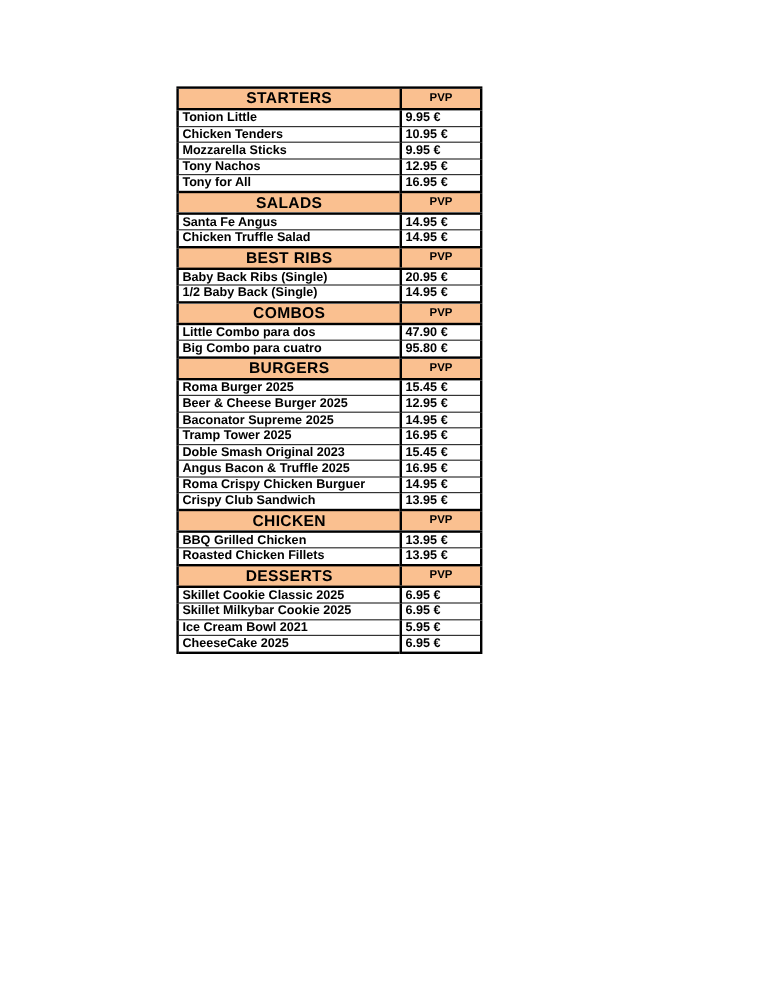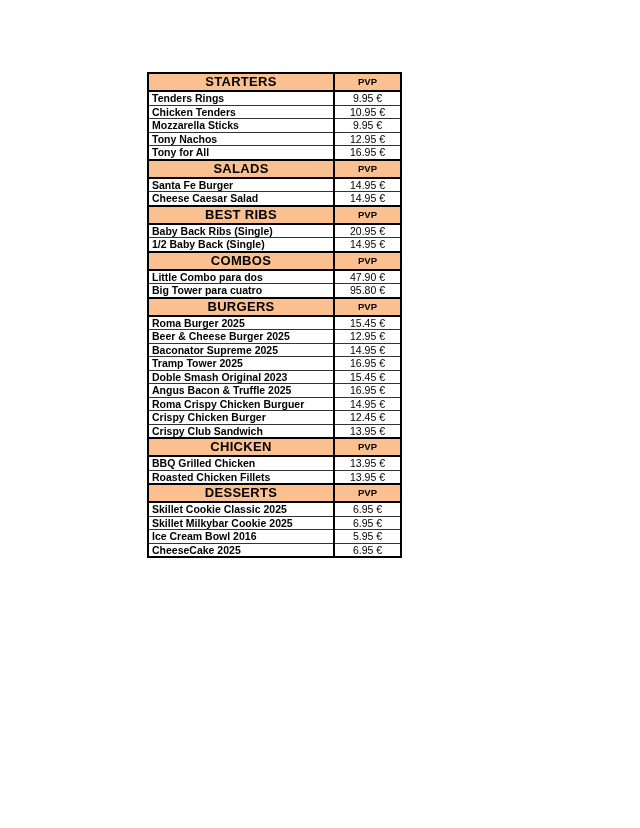--- a/index.html
+++ b/index.html
@@ -61,42 +61,42 @@
     line-height:12.5px;
     font-size:10.5px;
     background:#ffffff;
   }
   td.item-name{
     font-weight:bold;
     text-align:left;
     border-left:2px solid var(--border-dark);
   }
   td.item-price{
-    font-weight:normal;
-    text-align:center;
+    font-weight:bold;
+    text-align:left;
     border-left:2px solid var(--border-dark);
     border-right:2px solid var(--border-dark);
   }
 </style>
 </head>
 <body>
 
 <div class="sheet">
   <table class="menu-table">
     <colgroup>
       <col class="name-col">
       <col class="price-col">
     </colgroup>
     <tbody>
         <tr class="section-row">
           <td class="section-title">STARTERS</td>
           <td class="section-pvp">PVP</td>
         </tr>
         <tr class="item-row">
-          <td class="item-name">Tenders Rings</td>
+          <td class="item-name">Tonion Little</td>
           <td class="item-price">9.95 €</td>
         </tr>
         <tr class="item-row">
           <td class="item-name">Chicken Tenders</td>
           <td class="item-price">10.95 €</td>
         </tr>
         <tr class="item-row">
           <td class="item-name">Mozzarella Sticks</td>
           <td class="item-price">9.95 €</td>
         </tr>
@@ -106,25 +106,25 @@
         </tr>
         <tr class="item-row">
           <td class="item-name">Tony for All</td>
           <td class="item-price">16.95 €</td>
         </tr>
         <tr class="section-row">
           <td class="section-title">SALADS</td>
           <td class="section-pvp">PVP</td>
         </tr>
         <tr class="item-row">
-          <td class="item-name">Santa Fe Burger</td>
-          <td class="item-price">14.95 €</td>
-        </tr>
-        <tr class="item-row">
-          <td class="item-name">Cheese Caesar Salad</td>
+          <td class="item-name">Santa Fe Angus</td>
+          <td class="item-price">14.95 €</td>
+        </tr>
+        <tr class="item-row">
+          <td class="item-name">Chicken Truffle Salad</td>
           <td class="item-price">14.95 €</td>
         </tr>
         <tr class="section-row">
           <td class="section-title">BEST RIBS</td>
           <td class="section-pvp">PVP</td>
         </tr>
         <tr class="item-row">
           <td class="item-name">Baby Back Ribs (Single)</td>
           <td class="item-price">20.95 €</td>
         </tr>
@@ -134,21 +134,21 @@
         </tr>
         <tr class="section-row">
           <td class="section-title">COMBOS</td>
           <td class="section-pvp">PVP</td>
         </tr>
         <tr class="item-row">
           <td class="item-name">Little Combo para dos</td>
           <td class="item-price">47.90 €</td>
         </tr>
         <tr class="item-row">
-          <td class="item-name">Big Tower para cuatro</td>
+          <td class="item-name">Big Combo para cuatro</td>
           <td class="item-price">95.80 €</td>
         </tr>
         <tr class="section-row">
           <td class="section-title">BURGERS</td>
           <td class="section-pvp">PVP</td>
         </tr>
         <tr class="item-row">
           <td class="item-name">Roma Burger 2025</td>
           <td class="item-price">15.45 €</td>
         </tr>
@@ -170,24 +170,20 @@
         </tr>
         <tr class="item-row">
           <td class="item-name">Angus Bacon &amp; Truffle 2025</td>
           <td class="item-price">16.95 €</td>
         </tr>
         <tr class="item-row">
           <td class="item-name">Roma Crispy Chicken Burguer</td>
           <td class="item-price">14.95 €</td>
         </tr>
         <tr class="item-row">
-          <td class="item-name">Crispy Chicken Burger</td>
-          <td class="item-price">12.45 €</td>
-        </tr>
-        <tr class="item-row">
           <td class="item-name">Crispy Club Sandwich</td>
           <td class="item-price">13.95 €</td>
         </tr>
         <tr class="section-row">
           <td class="section-title">CHICKEN</td>
           <td class="section-pvp">PVP</td>
         </tr>
         <tr class="item-row">
           <td class="item-name">BBQ Grilled Chicken</td>
           <td class="item-price">13.95 €</td>
@@ -202,21 +198,21 @@
         </tr>
         <tr class="item-row">
           <td class="item-name">Skillet Cookie Classic 2025</td>
           <td class="item-price">6.95 €</td>
         </tr>
         <tr class="item-row">
           <td class="item-name">Skillet Milkybar Cookie 2025</td>
           <td class="item-price">6.95 €</td>
         </tr>
         <tr class="item-row">
-          <td class="item-name">Ice Cream Bowl 2016</td>
+          <td class="item-name">Ice Cream Bowl 2021</td>
           <td class="item-price">5.95 €</td>
         </tr>
         <tr class="item-row">
           <td class="item-name">CheeseCake 2025</td>
           <td class="item-price">6.95 €</td>
         </tr>
       </tbody>
   </table>
 </div>
 

